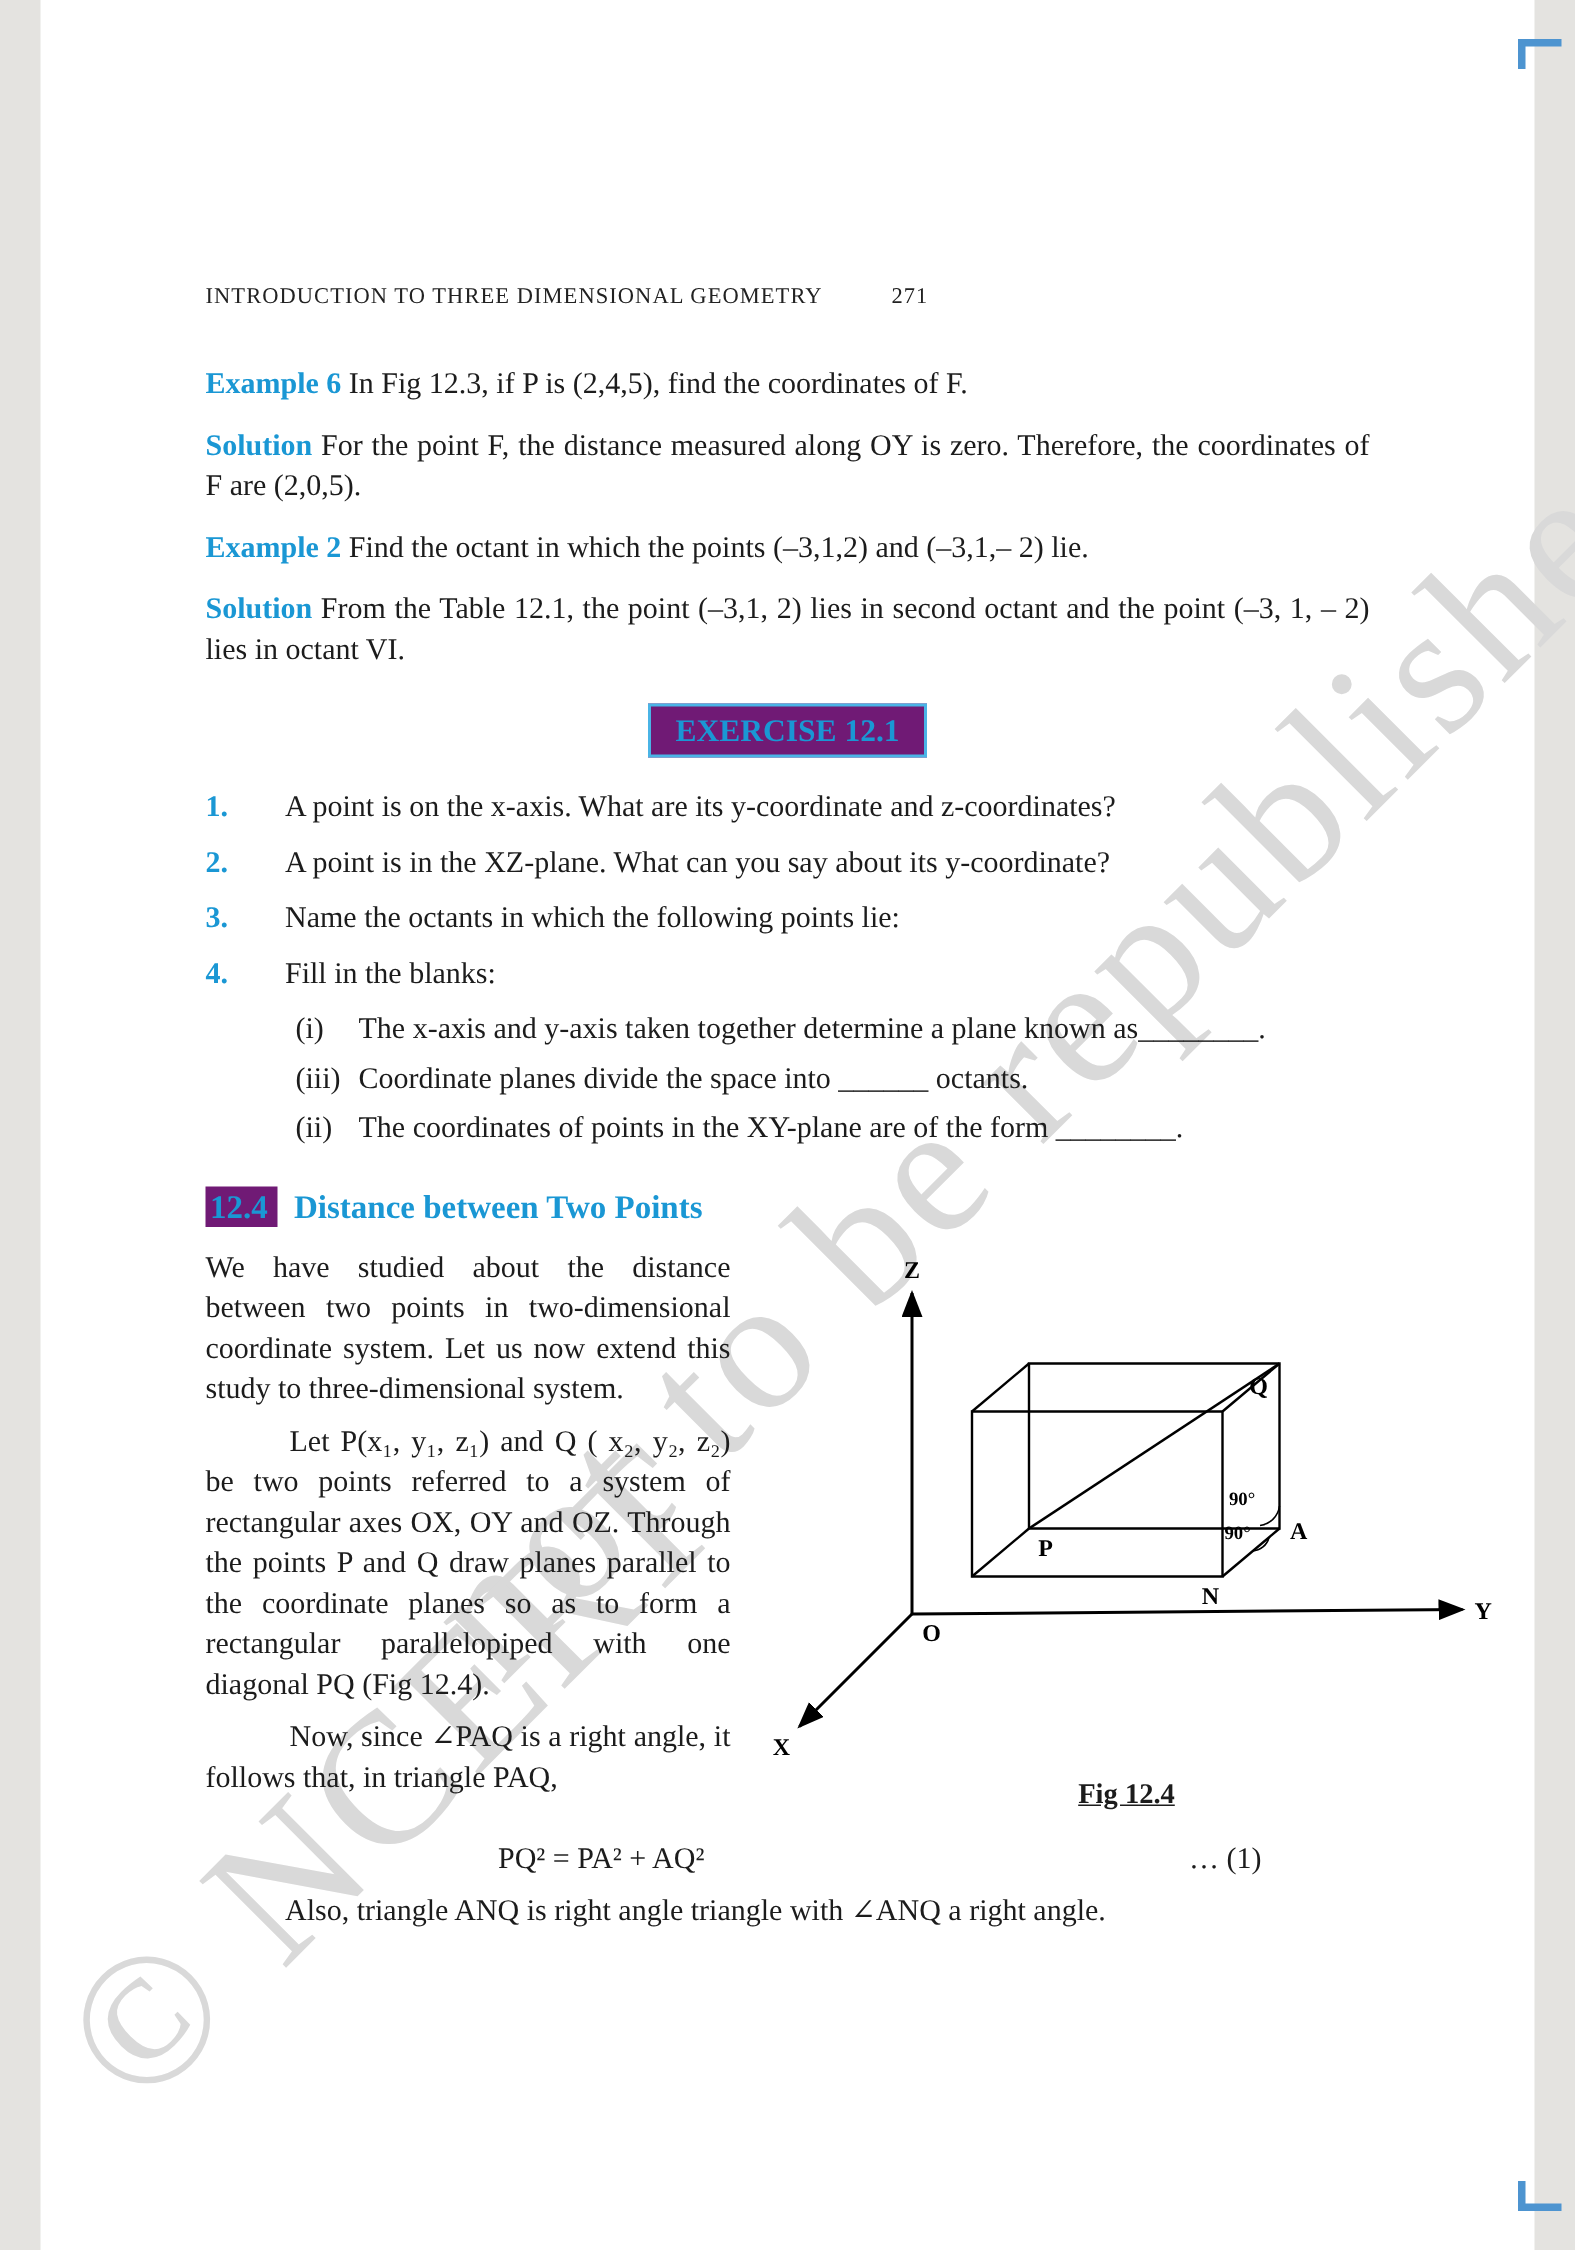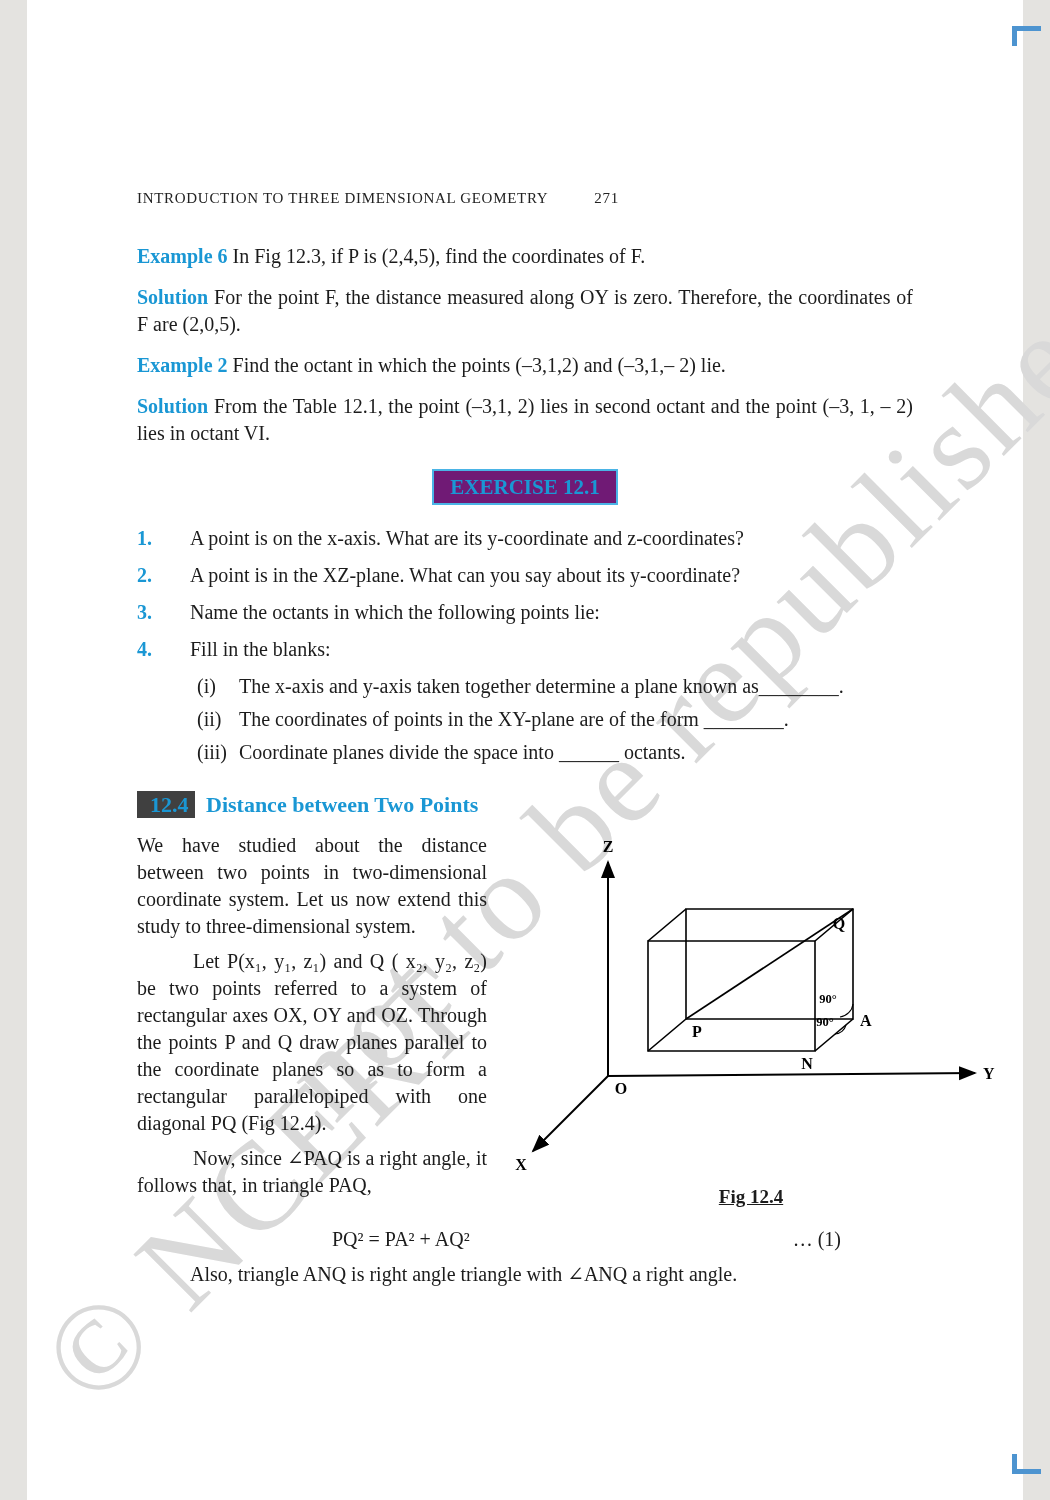--- a/index.html
+++ b/index.html
@@ -33,21 +33,21 @@
   }
   .ex-item{display:flex;margin:0 0 10px 0;}
   .ex-item .num{flex:0 0 53px;color:#1a97d4;font-weight:bold;}
   .ex-item .body{flex:1;text-align:left;}
   .ex-lines{margin:4px 0 2px 53px;}
   .sub{display:flex;margin:6px 0 6px 60px;}
   .sub .rnum{flex:0 0 42px;}
   .sub .stext{flex:1;}
   .section{margin-top:24px;}
   .sec-h{margin:0 0 12px 0;font-size:22px;line-height:30px;color:#1a97d4;font-weight:bold;}
-  .sec-h .secnum{background:#404040;padding:1px 6px 1px 13px;margin-right:6px;}
+  .sec-h .secnum{background:#701a75;padding:1px 6px 1px 3px;margin-right:6px;}
   .figure{float:right;width:500px;margin:4px -88px 6px 14px;}
   .figure svg{display:block;}
   .figcaption{text-align:center;font-weight:bold;font-size:19px;margin-top:2px;text-decoration:underline;}
   .p-plain{margin:0 0 8px 0;text-align:justify;}
   .p-ind{margin:0 0 8px 0;text-align:justify;text-indent:56px;}
   .eqrow{clear:both;display:flex;justify-content:space-between;padding:10px 72px 0 195px;}
   .p-last{margin:8px 0 0 0;padding-left:53px;}
   .figlabel{font-family:"Liberation Serif","DejaVu Serif",serif;font-weight:bold;font-size:16px;}
   .figsmall{font-family:"Liberation Serif","DejaVu Serif",serif;font-weight:bold;font-size:12.5px;}
 </style>
@@ -115,26 +115,26 @@
 
     <div class="ex-item">
       <span class="num">4.</span>
       <div class="body">Fill in the blanks:</div>
     </div>
     <div class="sub">
       <span class="rnum">(i)</span>
       <span class="stext">The x-axis and y-axis taken together determine a plane known as________.</span>
     </div>
     <div class="sub">
+      <span class="rnum">(iii)</span>
+      <span class="stext">Coordinate planes divide the space into ______ octants.</span>
+    </div>
+    <div class="sub">
       <span class="rnum">(ii)</span>
       <span class="stext">The coordinates of points in the XY-plane are of the form ________.</span>
-    </div>
-    <div class="sub">
-      <span class="rnum">(iii)</span>
-      <span class="stext">Coordinate planes divide the space into ______ octants.</span>
     </div>
 
     <div class="section">
       <div class="sec-h">
         <span class="secnum">12.4</span>
         <span>Distance between Two Points</span>
       </div>
 
       <div class="figure">
         <svg width="500" height="345" viewBox="0 0 500 345">

